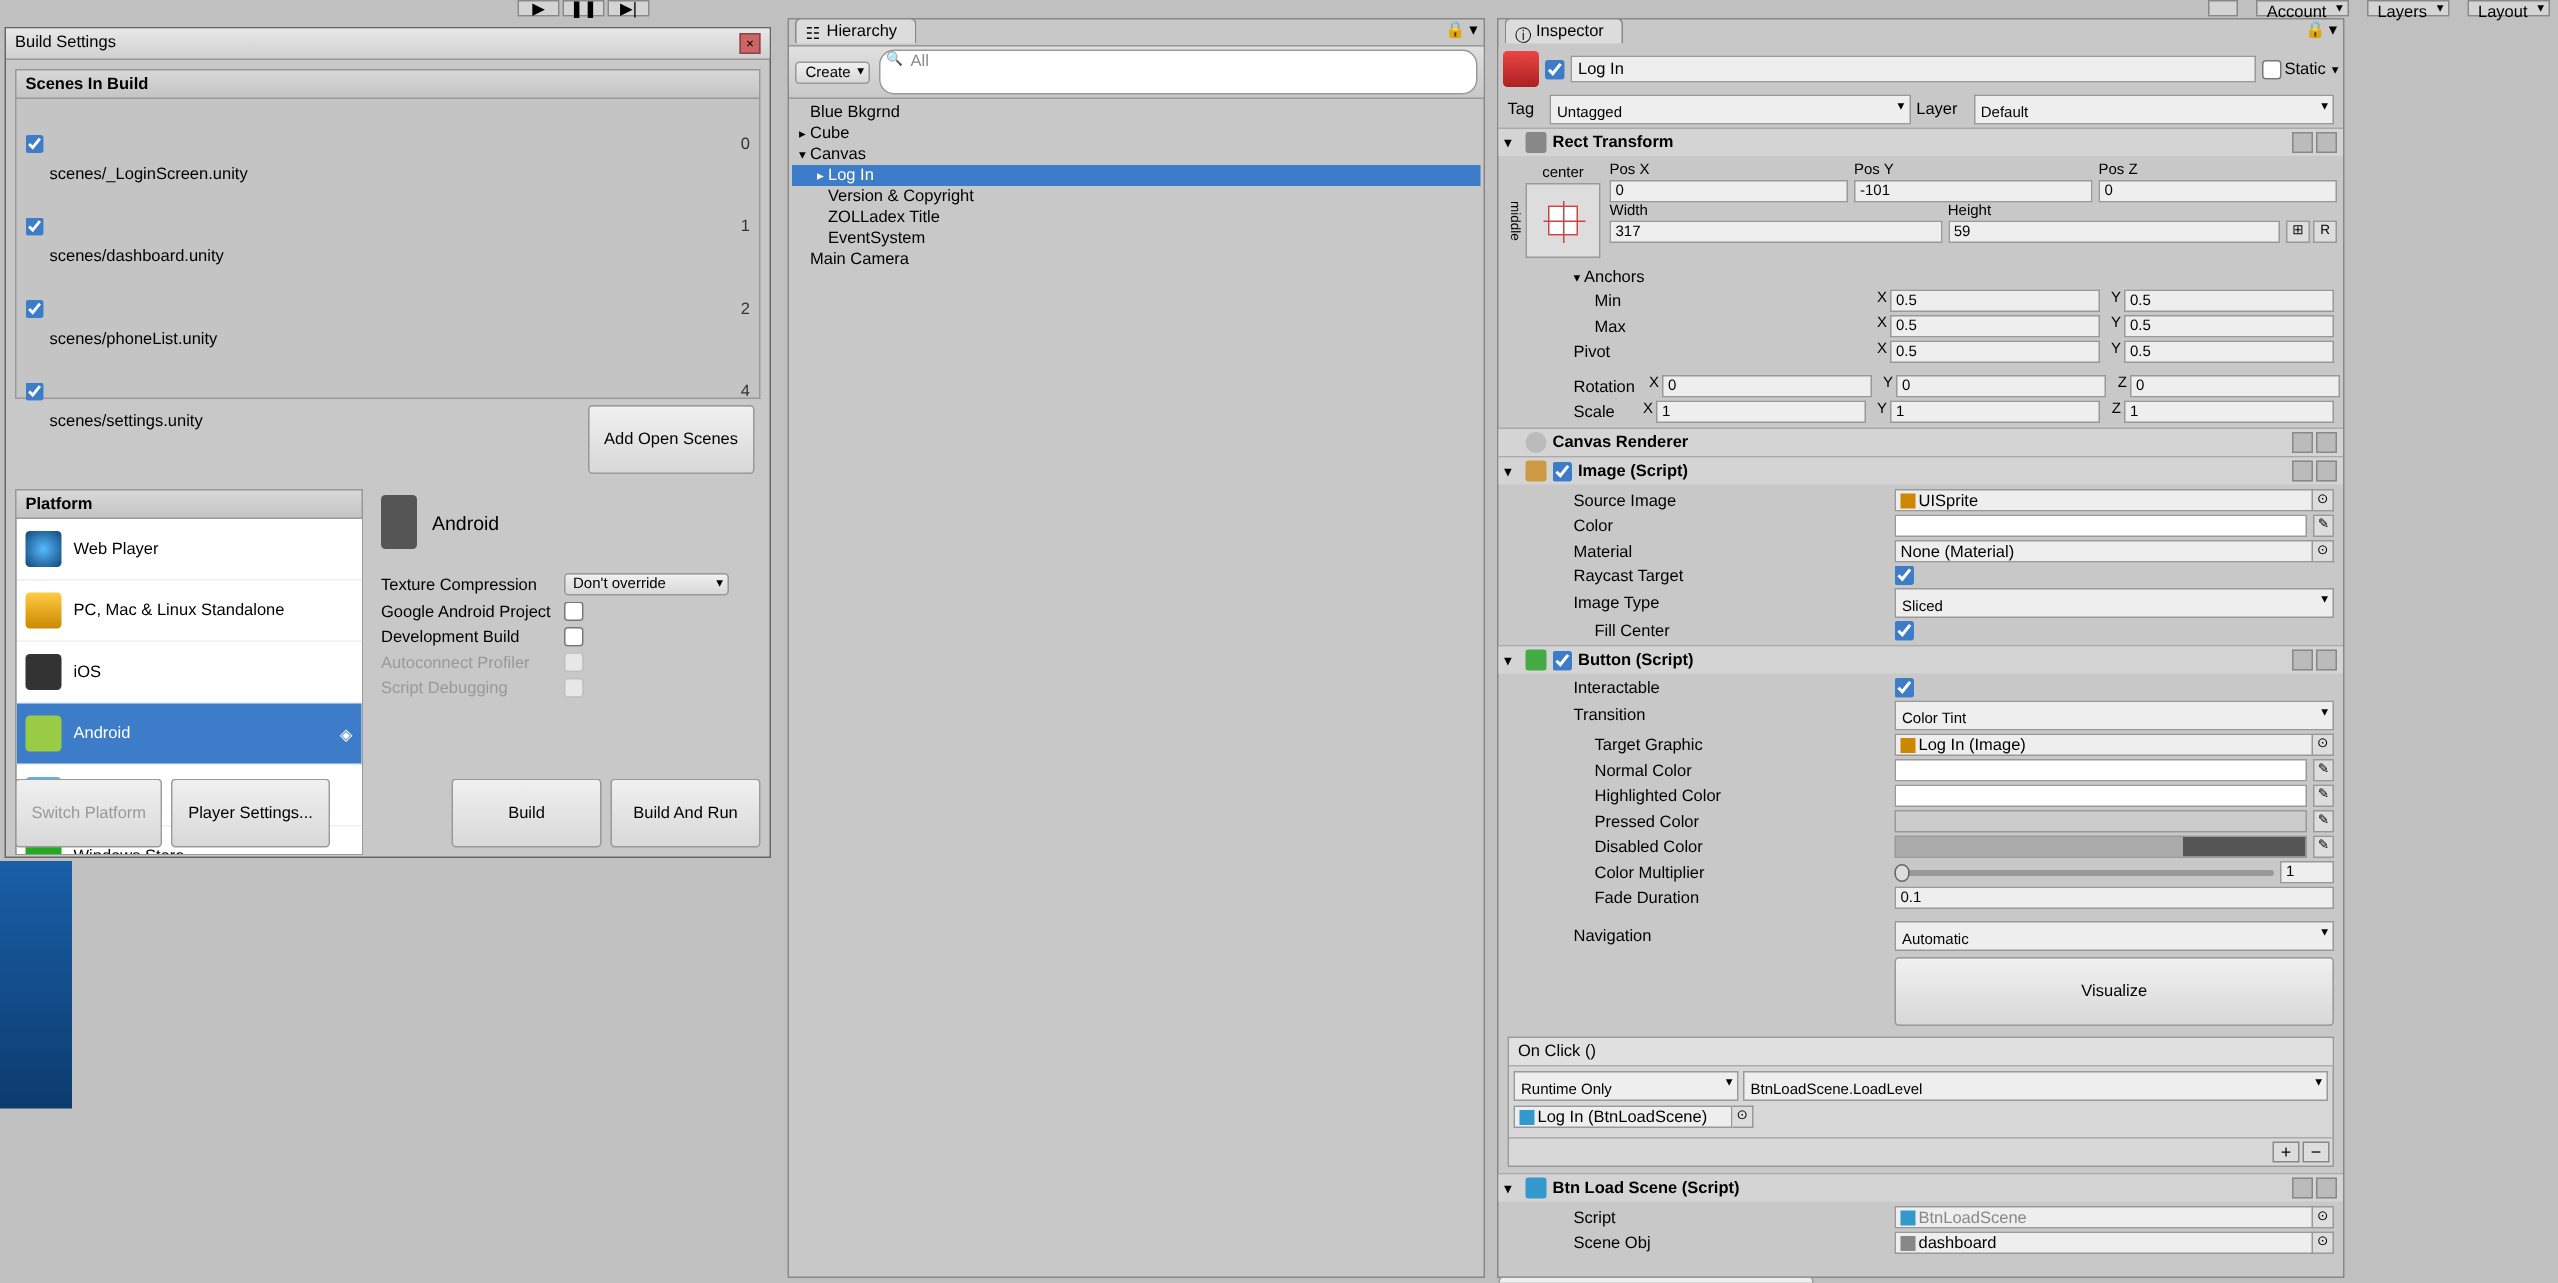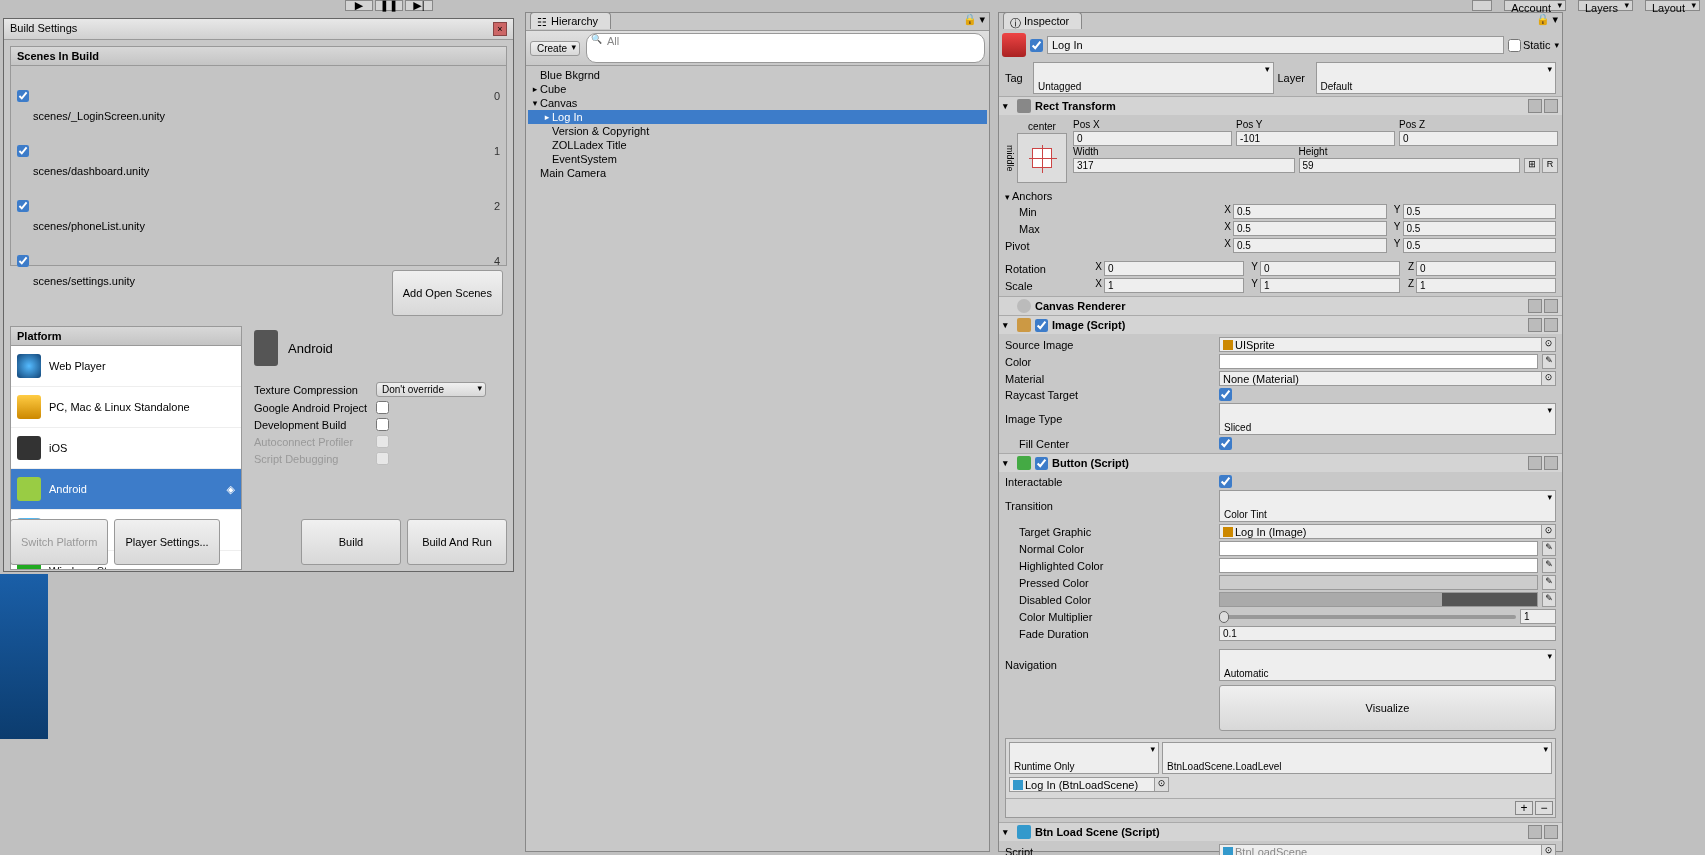--- a/index.html
+++ b/index.html
@@ -70,32 +70,32 @@
 
 
 .inspector-panel { position: absolute; left: 998px; top: 12px; width: 565px; height: 840px; background: #c8c8c8; border: 1px solid #888; }
 .inspector-header { display: flex; align-items: center; padding: 3px; gap: 4px; background: #c8c8c8; }
 .go-icon { width: 24px; height: 24px; background: linear-gradient(#e44, #a22); border-radius: 3px; }
 .name-input { flex: 1; background: #eee; border: 1px solid #999; padding: 2px 4px; font-size: 11px; }
 .static-check { display: flex; align-items: center; gap: 2px; font-size: 10px; }
 .static-check::after { content: '▾'; font-size: 9px; margin-left: 2px; }
 .tag-layer-row { display: flex; align-items: center; padding: 2px 6px; gap: 4px; background: #c8c8c8; }
 .tag-layer-row label { width: 24px; }
-.dropdown-field { flex: 1; background: #eee; border: 1px solid #999; padding: 18px 14px 1px 4px; font-size: 10px; position: relative; }
+.dropdown-field { flex: 1; background: #eee; border: 1px solid #999; padding: 6px 14px 1px 4px; font-size: 10px; position: relative; }
 .dropdown-field::after { content: '▾'; position: absolute; right: 3px; top: 1px; font-size: 9px; }
 
 .component { border-top: 1px solid #aaa; }
 .component-header { display: flex; align-items: center; padding: 2px 4px; gap: 4px; background: #d4d4d4; font-weight: bold; }
 .component-header .fold { width: 10px; font-size: 9px; }
 .component-header .comp-icon { width: 14px; height: 14px; background: #888; border-radius: 2px; }
 .component-header .comp-actions { margin-left: auto; display: flex; gap: 2px; }
 .comp-action-icon { width: 14px; height: 14px; background: #bbb; border: 1px solid #888; }
 .component-body { padding: 2px 6px; }
 .prop-row { display: flex; align-items: center; padding: 1px 0; gap: 4px; }
-.prop-label { width: 210px; font-size: 11px; }
+.prop-label { width: 210px; font-size: 11px; margin-left: 44px; }
 .prop-label.indent { padding-left: 14px; }
 .prop-input { background: #eee; border: 1px solid #999; padding: 1px 3px; font-size: 10px; height: 15px; }
 .xyz-group { display: flex; flex: 1; gap: 2px; }
 .xyz-label { width: 12px; text-align: right; font-size: 10px; }
 .xyz-input { flex: 1; background: #eee; border: 1px solid #999; padding: 1px 3px; font-size: 10px; height: 15px; min-width: 0; }
 
 .rect-transform-body { display: flex; padding: 4px; gap: 6px; }
 .anchor-preset { width: 50px; height: 50px; border: 1px solid #999; background: #ddd; position: relative; display: flex; align-items: center; justify-content: center; }
 .anchor-preset-label { position: absolute; top: -13px; left: 0; right: 0; text-align: center; font-size: 10px; }
 .anchor-preset-side { position: absolute; left: -13px; top: 0; bottom: 0; writing-mode: vertical-rl; text-align: center; font-size: 9px; }
@@ -558,20 +558,21 @@
           <span class="prop-label">Navigation</span>
           <span class="dropdown-field">Automatic</span>
         </div>
       <div class="prop-row">
           <span class="prop-label"></span>
           <button class="btn visualize-btn" style="flex:1">Visualize</button>
         </div>
     </div>
 
     <div class="onclick-box">
+      <div class="onclick-header">On Click ()</div>
       <div class="onclick-body">
         <div class="onclick-row">
           <span class="dropdown-field" style="width:150px;flex:none">Runtime Only</span>
           <span class="dropdown-field">BtnLoadScene.LoadLevel</span>
         </div>
         <div class="onclick-row">
           <div class="obj-field" style="width:160px;flex:none">
               <span class="obj-field-input">
                 <span class="mini-icon" style="background:#39c"></span>
                 <span>Log In (BtnLoadScene)</span>

